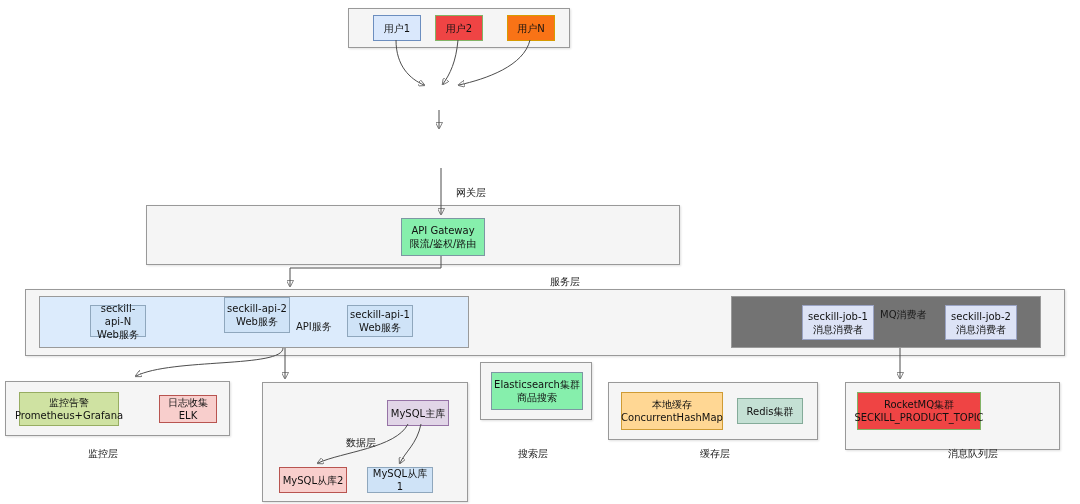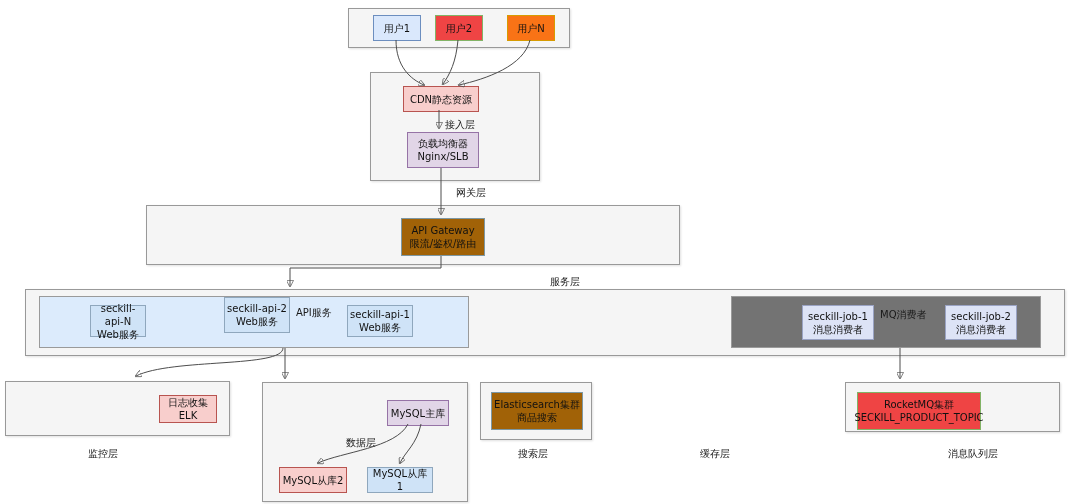--- a/index.html
+++ b/index.html
@@ -11,21 +11,21 @@
   .sub-blue{background:#dcebfc}
   .sub-pink{background:#737373}
   .node{position:absolute;display:flex;flex-direction:column;align-items:center;justify-content:center;
         text-align:center;font-size:10px;line-height:1.3;color:#111;border:1px solid #999;padding:12px 2px}
   .lbl{position:absolute;font-size:10px;color:#1a1a1a;white-space:nowrap}
   .c-blue{background:#dae8fc;border-color:#6c8ebf}
   .c-green{background:#ef4444;border-color:#82b366}
   .c-orange{background:#f97316;border-color:#d79b00}
   .c-pink{background:#f8cecc;border-color:#b85450}
   .c-purple{background:#e1d5e7;border-color:#9673a6}
-  .c-grayblue{background:#a16207;border-color:#7d97a3}
+  .c-grayblue{background:#86efac;border-color:#7d97a3}
   .c-apiblue{background:#cfe3f7;border-color:#8fa7bd}
   .c-lavender{background:#dde3f6;border-color:#9aa3c4}
   .c-limegreen{background:#cfe2a2;border-color:#97ad62}
   .c-cacheorange{background:#ffd794;border-color:#cf9b34}
   .c-teal{background:#c4e0d4;border-color:#84ab99}
   .arrows{position:absolute;left:0;top:0;pointer-events:none;z-index:50}
   .arrows path{fill:none;stroke:#4d4d4d;stroke-width:1}
 </style>
 </head>
 <body>
@@ -37,30 +37,20 @@
       <span>用户1</span>
     </div>
     <div class="node c-green" style="left:86px;top:6px;width:48px;height:26px">
       <span>用户2</span>
     </div>
     <div class="node c-orange" style="left:158px;top:6px;width:48px;height:26px">
       <span>用户N</span>
     </div>
   </div>
 
-  <div class="group" style="left:370px;top:72px;width:170px;height:109px">
-    <div class="node c-pink" style="left:32px;top:13px;width:76px;height:24px">
-      <span>CDN静态资源</span>
-    </div>
-    <span class="lbl" style="left:74px;top:45px">接入层</span>
-    <div class="node c-purple" style="left:36px;top:59px;width:72px;height:36px">
-      <span>负载均衡器</span>
-      <span>Nginx/SLB</span>
-    </div>
-  </div>
 
   <span class="lbl" style="left:456px;top:186px">网关层</span>
 
   <div class="group" style="left:146px;top:205px;width:534px;height:60px">
     <div class="node c-grayblue" style="left:254px;top:12px;width:84px;height:38px">
       <span>API Gateway</span>
       <span>限流/鉴权/路由</span>
     </div>
   </div>
 
@@ -69,71 +59,84 @@
   <div class="group" style="left:25px;top:289px;width:1040px;height:67px">
     <div class="subgroup sub-blue" style="left:13px;top:6px;width:430px;height:52px">
       <div class="node c-apiblue" style="left:50px;top:8px;width:56px;height:32px">
         <span>seckill-api-N</span>
         <span>Web服务</span>
       </div>
       <div class="node c-apiblue" style="left:184px;top:0;width:66px;height:36px">
         <span>seckill-api-2</span>
         <span>Web服务</span>
       </div>
-      <span class="lbl" style="left:256px;top:9px">API服务</span>
+      <span class="lbl" style="left:256px;top:23px">API服务</span>
       <div class="node c-apiblue" style="left:307px;top:8px;width:66px;height:32px">
         <span>seckill-api-1</span>
         <span>Web服务</span>
       </div>
     </div>
     <div class="subgroup sub-pink" style="left:705px;top:6px;width:310px;height:52px">
       <div class="node c-lavender" style="left:70px;top:8px;width:72px;height:35px">
         <span>seckill-job-1</span>
         <span>消息消费者</span>
       </div>
       <span class="lbl" style="left:148px;top:11px">MQ消费者</span>
       <div class="node c-lavender" style="left:213px;top:8px;width:72px;height:35px">
         <span>seckill-job-2</span>
         <span>消息消费者</span>
       </div>
     </div>
   </div>
 
   <div class="group" style="left:5px;top:381px;width:225px;height:55px">
+    <div class="node c-limegreen" style="left:13px;top:10px;width:100px;height:34px">
+      <span>监控告警</span>
+      <span>Prometheus+Grafana</span>
+    </div>
     <div class="node c-pink" style="left:153px;top:13px;width:58px;height:28px">
       <span>日志收集</span>
       <span>ELK</span>
     </div>
   </div>
   <span class="lbl" style="left:88px;top:447px">监控层</span>
 
   <div class="group" style="left:262px;top:382px;width:206px;height:120px">
     <div class="node c-purple" style="left:124px;top:17px;width:62px;height:24px">
       <span>MySQL主库</span>
     </div>
     <span class="lbl" style="left:83px;top:53px">数据层</span>
     <div class="node c-pink" style="left:16px;top:84px;width:68px;height:24px">
       <span>MySQL从库2</span>
     </div>
     <div class="node c-apiblue" style="left:104px;top:84px;width:66px;height:24px">
       <span>MySQL从库1</span>
     </div>
   </div>
 
-  <div class="group" style="left:480px;top:382px;width:112px;height:58px">
+  <div class="group" style="left:480px;top:362px;width:112px;height:58px">
     <div class="node c-grayblue" style="left:10px;top:9px;width:92px;height:38px">
       <span>Elasticsearch集群</span>
       <span>商品搜索</span>
     </div>
   </div>
   <span class="lbl" style="left:518px;top:447px">搜索层</span>
 
+  <div class="group" style="left:608px;top:382px;width:210px;height:58px">
+    <div class="node c-cacheorange" style="left:12px;top:9px;width:102px;height:38px">
+      <span>本地缓存</span>
+      <span>ConcurrentHashMap</span>
+    </div>
+    <div class="node c-teal" style="left:128px;top:15px;width:66px;height:26px">
+      <span>Redis集群</span>
+    </div>
+  </div>
   <span class="lbl" style="left:700px;top:447px">缓存层</span>
 
-  <div class="group" style="left:845px;top:382px;width:215px;height:50px">
+  <div class="group" style="left:845px;top:382px;width:215px;height:68px">
     <div class="node c-green" style="left:11px;top:9px;width:124px;height:38px">
       <span>RocketMQ集群</span>
       <span>SECKILL_PRODUCT_TOPIC</span>
     </div>
   </div>
   <span class="lbl" style="left:948px;top:447px">消息队列层</span>
 
   <svg class="arrows" width="1080" height="504">
     <defs>
       <marker id="arrow" viewBox="0 0 10 10" refX="8" refY="5" markerWidth="7" markerHeight="7" orient="auto-start-reverse">

